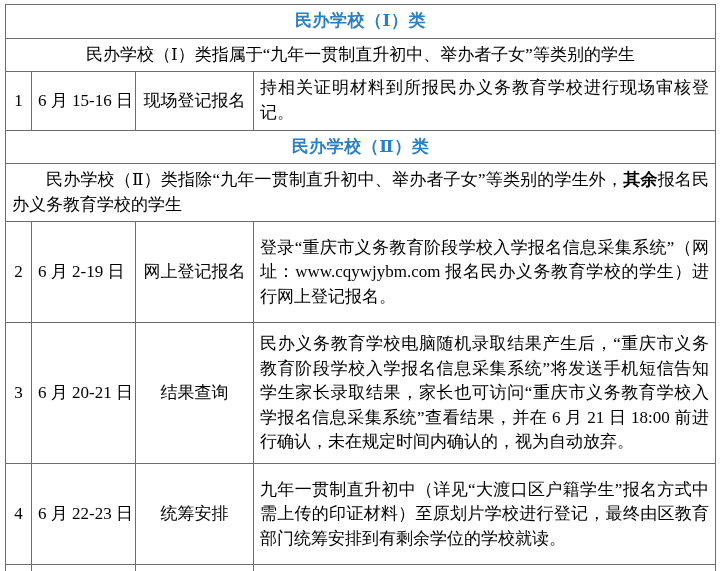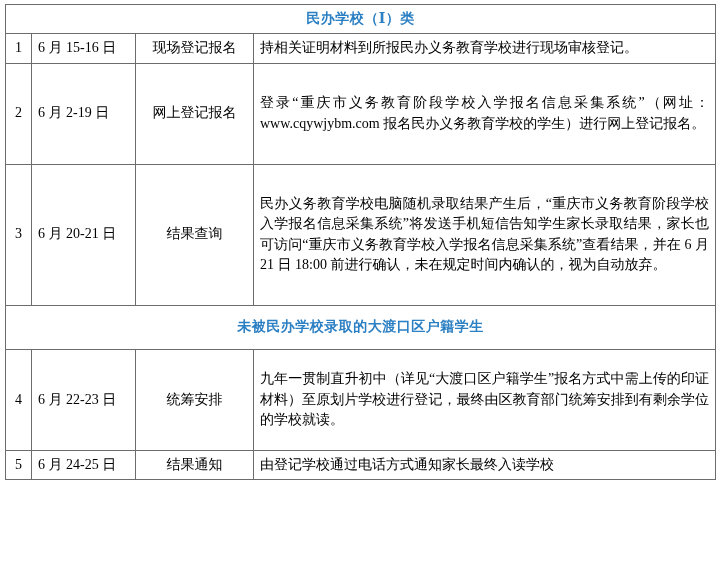--- a/index.html
+++ b/index.html
@@ -22,21 +22,21 @@
   table.doc {
     border-collapse: collapse;
     width: 711px;
     margin: 4px 5px 0 5px;
     table-layout: fixed;
   }
   table.doc td {
     border: 1px solid #6c6c6c;
     vertical-align: middle;
     padding: 4px 6px;
-    font-size: 14px;
+    font-size: 17px;
     line-height: 1.45;
   }
   .col-num { width: 26px; text-align: center; }
   .col-date { width: 104px; text-align: left; white-space: nowrap; }
   .col-item { width: 118px; text-align: center; }
   .col-desc { }
 
   td.section-title {
     text-align: center;
     font-weight: bold;
@@ -77,42 +77,50 @@
       <col class="col-date">
       <col class="col-item">
       <col class="col-desc">
     </colgroup>
     <tbody>
 
       <tr>
         <td class="section-title" colspan="4">民办学校（Ⅰ）类</td>
       </tr>
       <tr>
+        <td class="section-note indent-center" colspan="4">民办学校（Ⅰ）类指属于“九年一贯制直升初中、举办者子女”等类别的学生</td>
+      </tr>
+      <tr>
         <td class="col-num">1</td>
         <td class="col-date">6 月 15-16 日</td>
         <td class="col-item">现场登记报名</td>
         <td class="desc">持相关证明材料到所报民办义务教育学校进行现场审核登记。</td>
       </tr>
 
+      <tr>
+        <td class="section-title" colspan="4">民办学校（Ⅱ）类</td>
+      </tr>
+      <tr>
+        <td class="section-note" colspan="4">
+          <span class="ind"><span>民办学校（Ⅱ）类指除“九年一贯制直升初中、举办者子女”等类别的学生外，</span><span class="b">其余</span><span>报名民办义务教育学校的学生</span></span>
+        </td>
+      </tr>
       <tr>
         <td class="col-num">2</td>
         <td class="col-date">6 月 2-19 日</td>
         <td class="col-item">网上登记报名</td>
         <td class="desc tall">登录“重庆市义务教育阶段学校入学报名信息采集系统”（网址：www.cqywjybm.com 报名民办义务教育学校的学生）进行网上登记报名。</td>
       </tr>
       <tr>
         <td class="col-num">3</td>
         <td class="col-date">6 月 20-21 日</td>
         <td class="col-item">结果查询</td>
         <td class="desc" style="height:132px">民办义务教育学校电脑随机录取结果产生后，“重庆市义务教育阶段学校入学报名信息采集系统”将发送手机短信告知学生家长录取结果，家长也可访问“重庆市义务教育学校入学报名信息采集系统”查看结果，并在 6 月 21 日 18:00 前进行确认，未在规定时间内确认的，视为自动放弃。</td>
       </tr>
 
-      <tr>
-        <td class="section-title" colspan="4" style="padding:11px 6px 12px 6px">未被民办学校录取的大渡口区户籍学生</td>
-      </tr>
       <tr>
         <td class="col-num">4</td>
         <td class="col-date">6 月 22-23 日</td>
         <td class="col-item">统筹安排</td>
         <td class="desc tall">九年一贯制直升初中（详见“大渡口区户籍学生”报名方式中需上传的印证材料）至原划片学校进行登记，最终由区教育部门统筹安排到有剩余学位的学校就读。</td>
       </tr>
       <tr>
         <td class="col-num">5</td>
         <td class="col-date">6 月 24-25 日</td>
         <td class="col-item">结果通知</td>

